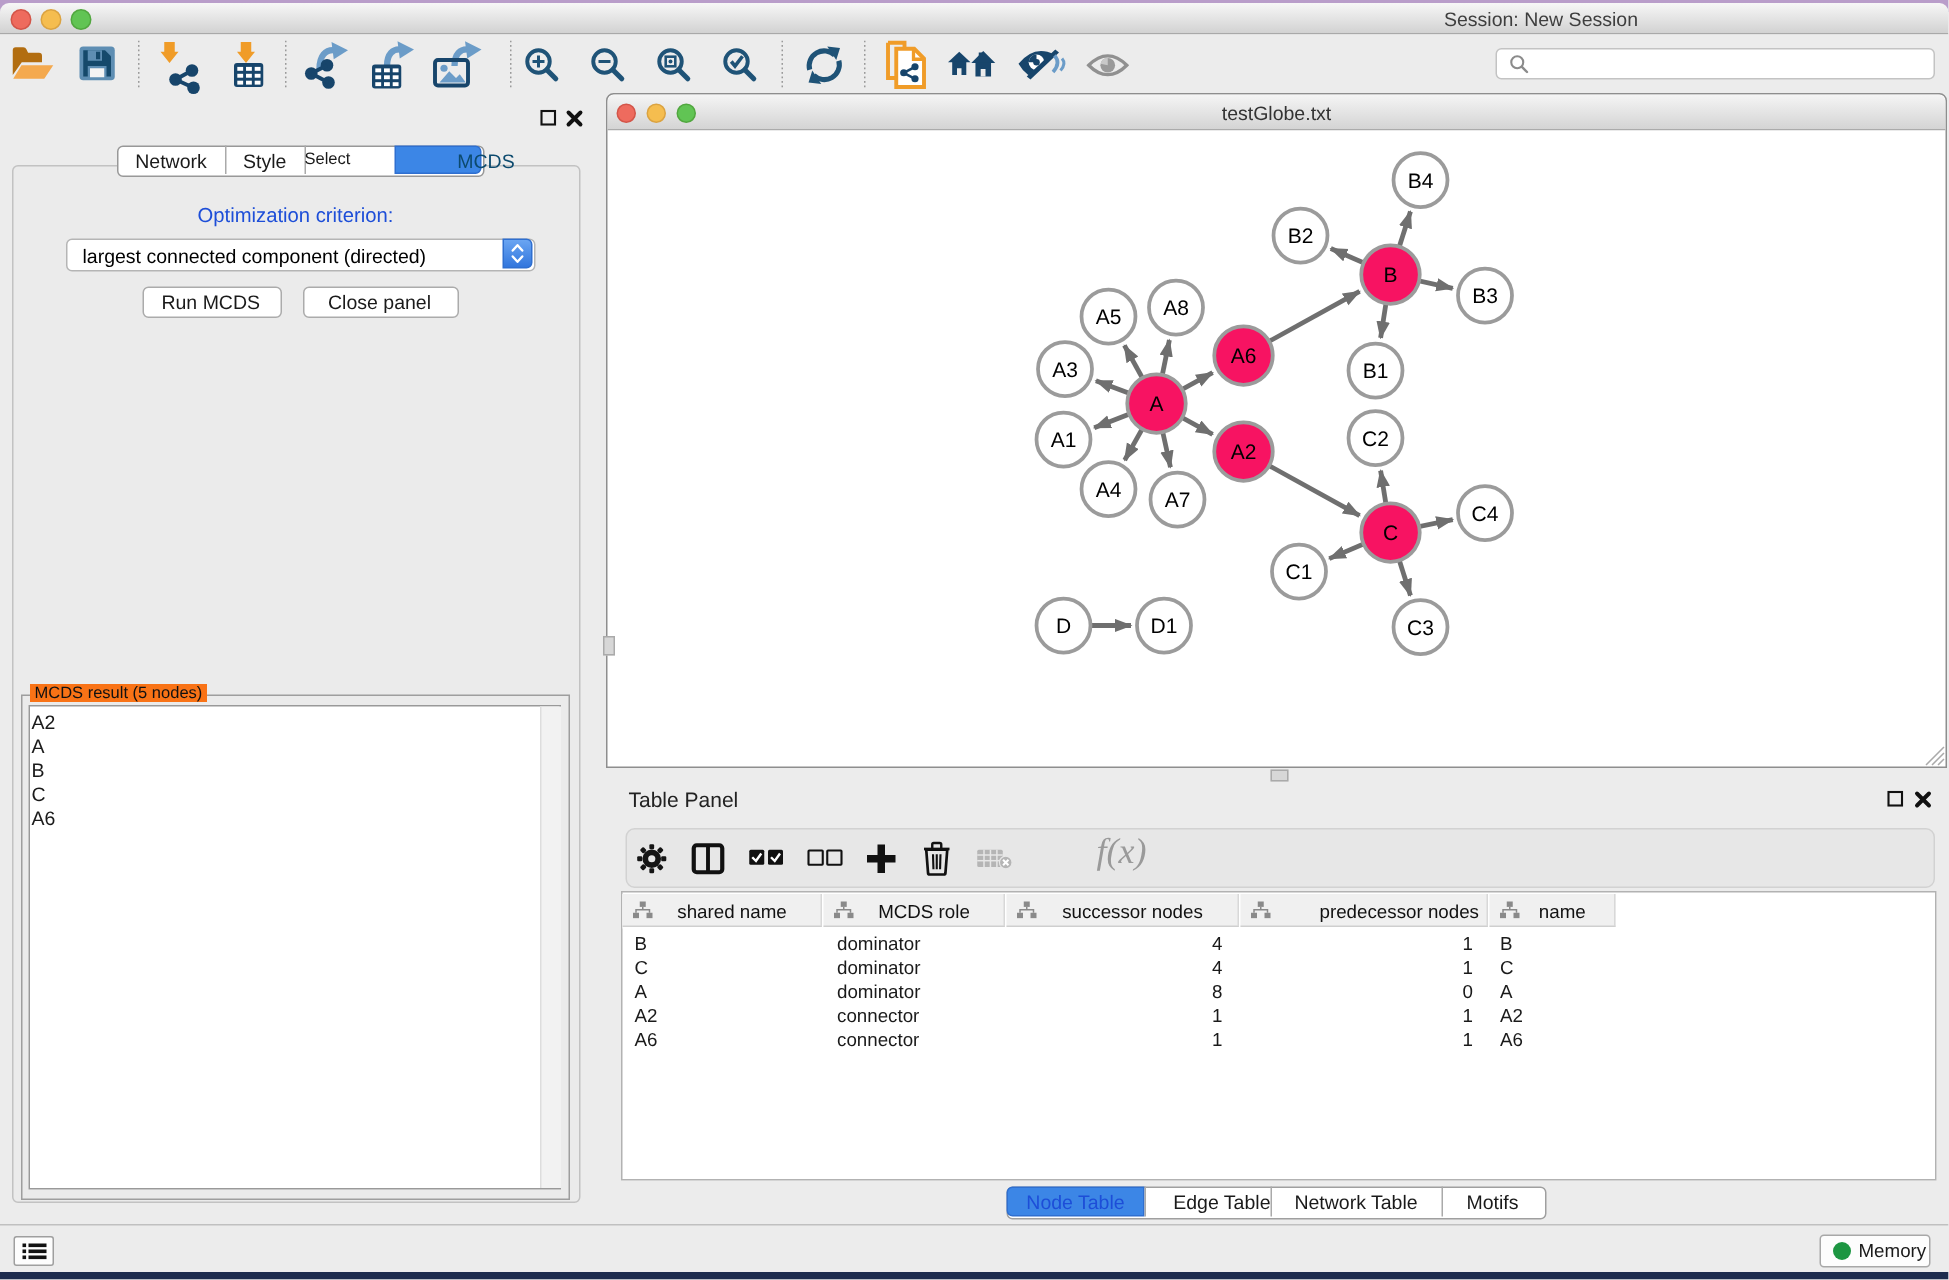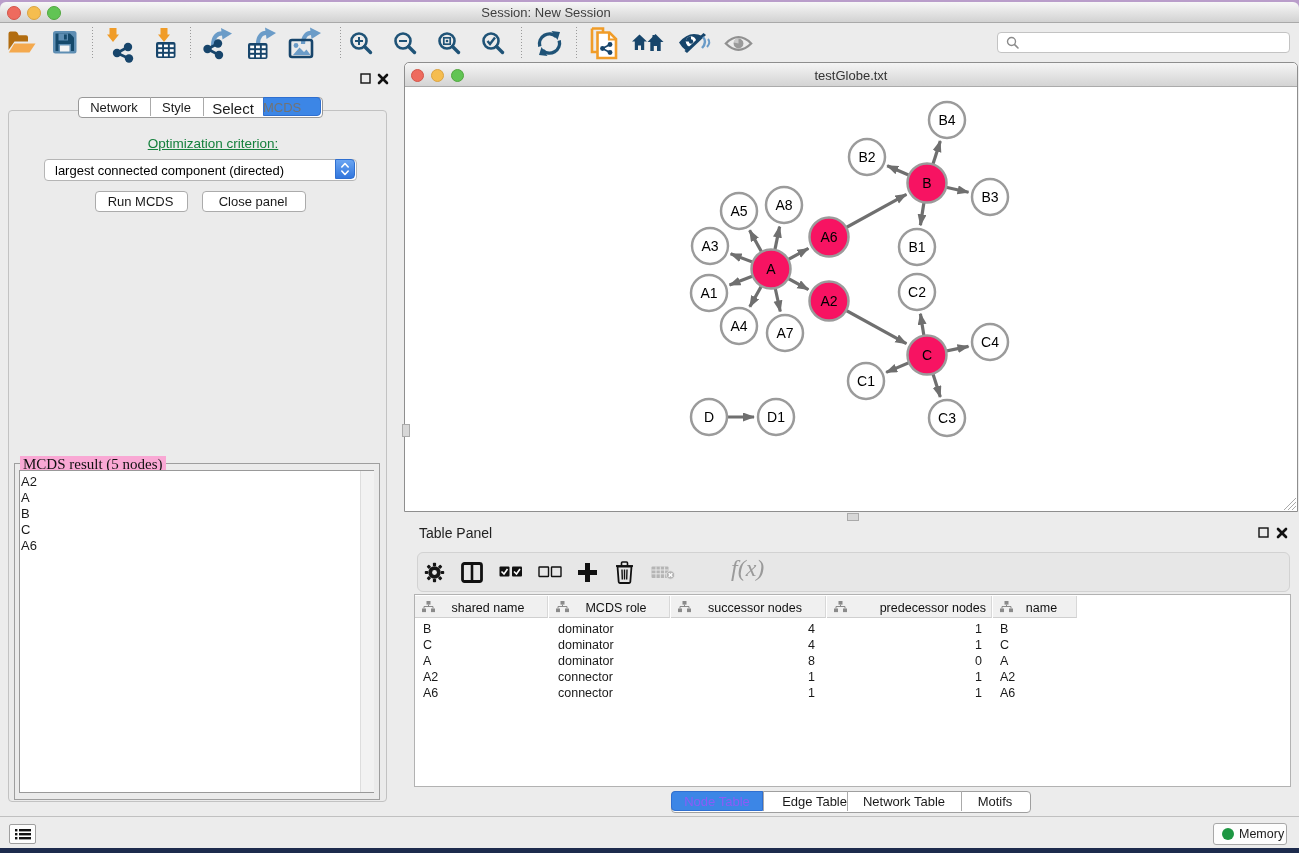--- a/index.html
+++ b/index.html
@@ -10,21 +10,21 @@
 </style></head>
 <body>
 
 <div class="abs" style="left:0;top:0;width:1299px;height:8px;background:#b99dca;"></div>
 
 <div class="abs" style="left:0;top:2px;width:1299px;height:20px;border-radius:6px 6px 0 0;
  background:linear-gradient(#f7f7f7,#d2d2d2);border-bottom:1px solid #a9a9a9;"></div>
 <div class="abs" style="left:7px;top:6px;width:12px;height:12px;border-radius:50%;background:#ee6b5e;border:0.5px solid #d35549;"></div>
 <div class="abs" style="left:27px;top:6px;width:12px;height:12px;border-radius:50%;background:#f5bd4f;border:0.5px solid #dba341;"></div>
 <div class="abs" style="left:47px;top:6px;width:12px;height:12px;border-radius:50%;background:#61c454;border:0.5px solid #51a73f;"></div>
-<div class="txt" style="left:0;top:5px;width:1092px;text-align:center;font-size:13px;color:#3e3e3e;">Session: New Session</div>
+<div class="txt" style="left:0;top:5px;width:1092px;text-align:right;font-size:13px;color:#3e3e3e;">Session: New Session</div>
 
 <div class="abs" id="toolbar" style="left:0;top:23px;width:1299px;height:40px;background:#ececec;"></div>
 
 <div class="abs" style="left:92px;top:27px;width:1px;height:32px;background-image:linear-gradient(#9a9a9a 33%, transparent 0);background-size:1px 3px;"></div>
 <div class="abs" style="left:190px;top:27px;width:1px;height:32px;background-image:linear-gradient(#9a9a9a 33%, transparent 0);background-size:1px 3px;"></div>
 <div class="abs" style="left:340px;top:27px;width:1px;height:32px;background-image:linear-gradient(#9a9a9a 33%, transparent 0);background-size:1px 3px;"></div>
 <div class="abs" style="left:521px;top:27px;width:1px;height:32px;background-image:linear-gradient(#9a9a9a 33%, transparent 0);background-size:1px 3px;"></div>
 <div class="abs" style="left:576px;top:27px;width:1px;height:32px;background-image:linear-gradient(#9a9a9a 33%, transparent 0);background-size:1px 3px;"></div>
 <svg style="left:7px;top:30px;" width="30" height="24" viewBox="0 0 30 24">
 <path d="M1.5 20 V3.5 Q1.5 1.5 3.5 1.5 H8.5 Q10 1.5 10.7 3 L11.7 5.2 H19 Q21 5.2 21 7.2 V11.5 H7.5 L1.5 20 Z" fill="#b26d10"></path>
@@ -193,40 +193,40 @@
 </svg>
 
 <div class="abs" style="left:8px;top:110px;width:377px;height:690px;border:1px solid #c2c2c2;border-radius:4px;background:#ebebeb;"></div>
 
 <div class="abs" style="left:78px;top:97px;width:243px;height:19px;background:#fff;border:1px solid #989898;border-radius:4px;"></div>
 <div class="abs" style="left:150px;top:97px;width:1px;height:19px;background:#aaa;"></div>
 <div class="abs" style="left:203px;top:97px;width:1px;height:19px;background:#aaa;"></div>
 <div class="abs" style="left:263px;top:97px;width:58px;height:19px;background:#3c86e6;border:1px solid #2f6fd0;border-radius:0 4px 4px 0;box-sizing:border-box;"></div>
 <div class="txt" style="left:78px;top:100px;width:72px;text-align:center;font-size:13px;">Network</div>
 <div class="txt" style="left:150px;top:100px;width:53px;text-align:center;font-size:13px;">Style</div>
-<div class="txt" style="left:203px;top:100px;width:60px;text-align:center;font-size:15px;">Select</div>
-<div class="txt" style="left:263px;top:100px;width:58px;text-align:left;font-size:13px;color:#737373;">MCDS</div>
-
-<div class="txt" style="left:24px;top:136px;width:378px;text-align:center;font-size:13.5px;color:#15803d;text-decoration:underline;">Optimization criterion:</div>
+<div class="txt" style="left:203px;top:100px;width:60px;font-size:11px;">Select</div>
+<div class="txt" style="left:263px;top:100px;width:58px;text-align:center;font-size:13px;color:#0c4a6e;padding-left:32px;">MCDS</div>
+
+<div class="txt" style="left:8px;top:136px;width:378px;text-align:center;font-size:13.5px;color:#1d4ed8;">Optimization criterion:</div>
 
 <div class="abs" style="left:44px;top:159px;width:311px;height:20px;background:#fff;border:1px solid #b5b5b5;border-radius:4px;"></div>
 <div class="abs" style="left:335px;top:159px;width:20px;height:20px;background:linear-gradient(#6aa5f2,#3276dd);border:1px solid #2f6fd0;border-radius:0 4px 4px 0;box-sizing:border-box;"></div>
 <svg style="left:338px;top:162px;" width="14" height="14" viewBox="0 0 14 14">
  <path d="M3.8 5 L7 1.5 L10.2 5" fill="none" stroke="#fff" stroke-width="1.6" stroke-linecap="round" stroke-linejoin="round"></path>
  <path d="M3.8 9 L7 12.5 L10.2 9" fill="none" stroke="#fff" stroke-width="1.6" stroke-linecap="round" stroke-linejoin="round"></path>
 </svg>
 <div class="txt" style="left:55px;top:163px;font-size:13px;color:#000;">largest connected component (directed)</div>
 
 <div class="abs" style="left:95px;top:191px;width:91px;height:19px;background:#fff;border:1px solid #ababab;border-radius:4px;"></div>
 <div class="txt" style="left:95px;top:194px;width:91px;text-align:center;font-size:13px;">Run MCDS</div>
 <div class="abs" style="left:202px;top:191px;width:102px;height:19px;background:#fff;border:1px solid #ababab;border-radius:4px;"></div>
 <div class="txt" style="left:202px;top:194px;width:102px;text-align:center;font-size:13px;">Close panel</div>
 
 <div class="abs" style="left:14px;top:463px;width:364px;height:335px;border:1px solid #9e9e9e;"></div>
-<div class="txt" style="left:20px;top:456px;background:#f9a8d4;padding:0 3px;font-size:15px;color:#111;font-family:Liberation Serif, serif;">MCDS result (5 nodes)</div>
+<div class="txt" style="left:20px;top:456px;background:#f97316;padding:0 3px;font-size:11px;color:#111;">MCDS result (5 nodes)</div>
 <div class="abs" style="left:19px;top:470px;width:355px;height:323px;background:#fff;border:1px solid #999;box-sizing:border-box;"></div>
 <div class="abs" style="left:360px;top:471px;width:13px;height:321px;background:#f2f2f2;border-left:1px solid #ddd;"></div>
 <div class="txt" style="left:21px;top:474px;font-size:13px;line-height:16px;">A2<br>A<br>B<br>C<br>A6</div>
 
 <div class="abs" style="left:404px;top:62px;width:894px;height:450px;background:#fff;border:1px solid #8e8e8e;border-radius:5px 5px 0 0;box-sizing:border-box;"></div>
 <div class="abs" style="left:405px;top:63px;width:892px;height:24px;border-radius:5px 5px 0 0;background:linear-gradient(#f5f5f5,#d4d4d4);border-bottom:1px solid #ababab;box-sizing:border-box;"></div>
 <div class="abs" style="left:411px;top:69px;width:11px;height:11px;border-radius:50%;background:#ee6b5e;border:0.5px solid #d35549;"></div>
 <div class="abs" style="left:431px;top:69px;width:11px;height:11px;border-radius:50%;background:#f5bd4f;border:0.5px solid #dba341;"></div>
 <div class="abs" style="left:451px;top:69px;width:11px;height:11px;border-radius:50%;background:#61c454;border:0.5px solid #51a73f;"></div>
 <div class="txt" style="left:405px;top:68px;width:892px;text-align:center;font-size:13px;color:#333;">testGlobe.txt</div>
@@ -473,21 +473,21 @@
 <div class="txt" style="left:558px;top:686px;font-size:12.5px;">connector</div>
 <div class="txt" style="left:680px;top:686px;width:135px;text-align:right;font-size:12.5px;">1</div>
 <div class="txt" style="left:840px;top:686px;width:142px;text-align:right;font-size:12.5px;">1</div>
 <div class="txt" style="left:1000px;top:686px;font-size:12.5px;">A6</div>
 
 <div class="abs" style="left:671px;top:791px;width:358px;height:20px;background:#fff;border:1px solid #9f9f9f;border-radius:4px;"></div>
 <div class="abs" style="left:671px;top:791px;width:92px;height:20px;background:#3c86e6;border:1px solid #2f6fd0;border-radius:4px 0 0 4px;box-sizing:border-box;"></div>
 <div class="abs" style="left:763px;top:791px;width:1px;height:20px;background:#aaa;"></div>
 <div class="abs" style="left:847px;top:791px;width:1px;height:20px;background:#aaa;"></div>
 <div class="abs" style="left:961px;top:791px;width:1px;height:20px;background:#aaa;"></div>
-<div class="txt" style="left:671px;top:794px;width:92px;text-align:center;font-size:13px;color:#8b5cf6;">Node Table</div>
+<div class="txt" style="left:671px;top:794px;width:92px;text-align:center;font-size:13px;color:#1d4ed8;">Node Table</div>
 <div class="txt" style="left:763px;top:794px;width:84px;text-align:right;font-size:13px;">Edge Table</div>
 <div class="txt" style="left:847px;top:794px;width:114px;text-align:center;font-size:13px;">Network Table</div>
 <div class="txt" style="left:961px;top:794px;width:68px;text-align:center;font-size:13px;">Motifs</div>
 
 <div class="abs" style="left:0;top:816px;width:1299px;height:31px;background:#ececec;border-top:1px solid #c0c0c0;"></div>
 <div class="abs" style="left:9px;top:824px;width:27px;height:20px;background:#fdfdfd;border:1px solid #9f9f9f;border-radius:2px;box-sizing:border-box;"></div>
 <svg style="left:15px;top:829px;" width="16" height="11" viewBox="0 0 16 11">
  <g fill="#111">
   <rect x="0" y="0" width="2.4" height="2.4"></rect>
       <rect x="0" y="4" width="2.4" height="2.4"></rect>

